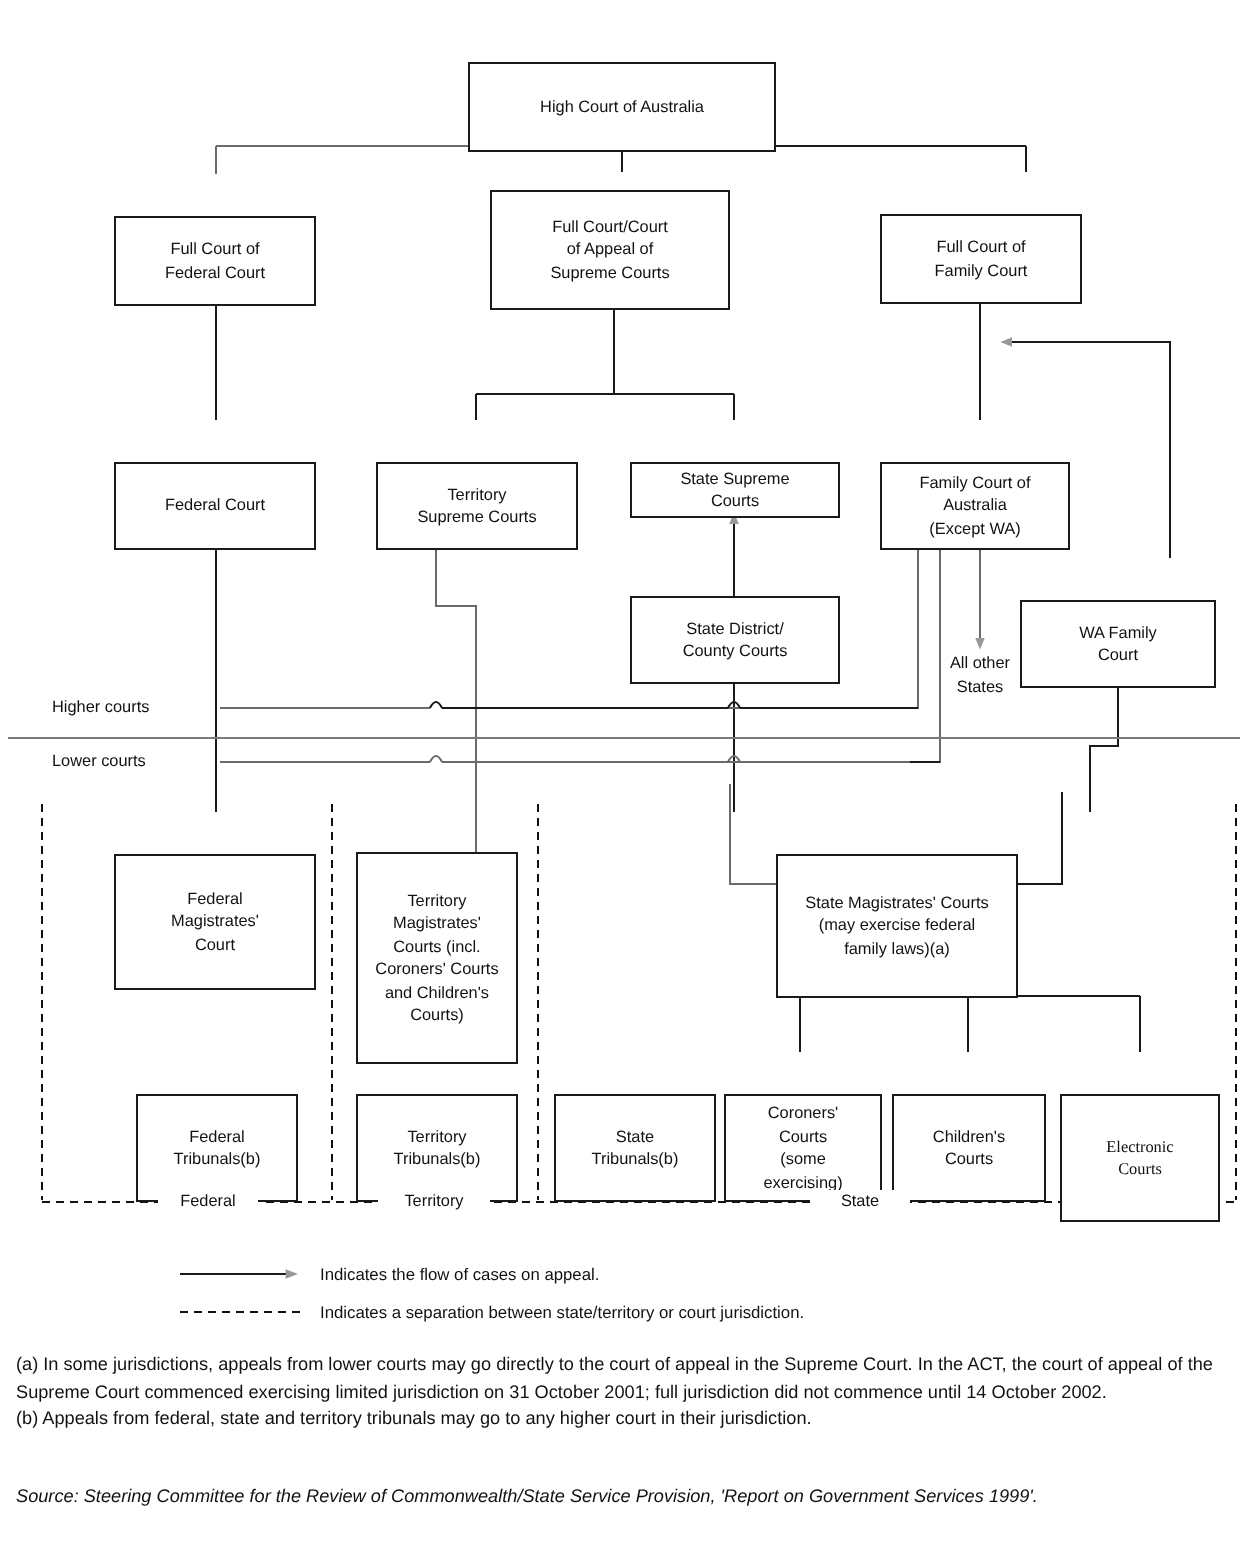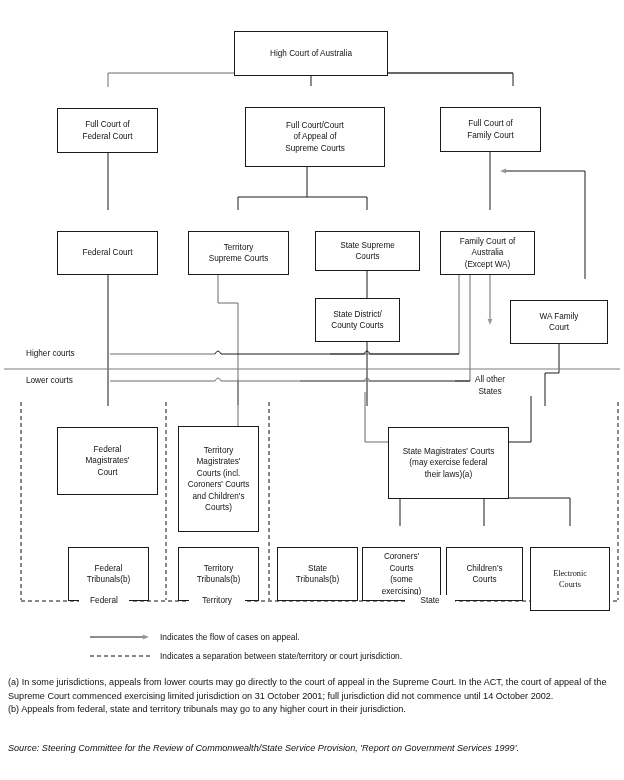--- a/index.html
+++ b/index.html
@@ -126,59 +126,59 @@
       <line x1="247" y1="601" x2="410" y2="601"></line>
       <line x1="452" y1="601" x2="618" y2="601"></line>
     </g>
   </svg>
 
   <div class="box" style="left:234px;top:10px;width:154px;height:45px;">High Court of Australia</div>
 
   <div class="box" style="left:57px;top:87px;width:101px;height:45px;">Full Court of
 Federal Court</div>
 
-  <div class="box" style="left:245px;top:86px;width:140px;height:60px;">Full Court/Court
+  <div class="box" style="left:245px;top:74px;width:120px;height:60px;">Full Court/Court
 of Appeal of
 Supreme Courts</div>
 
   <div class="box" style="left:440px;top:86px;width:101px;height:45px;">Full Court of
 Family Court</div>
 
   <div class="box" style="left:57px;top:210px;width:101px;height:44px;">Federal Court</div>
 
   <div class="box" style="left:188px;top:210px;width:101px;height:44px;">Territory
 Supreme Courts</div>
 
-  <div class="box" style="left:315px;top:210px;width:105px;height:40px;">State Supreme
+  <div class="box" style="left:315px;top:210px;width:105px;height:28px;">State Supreme
 Courts</div>
 
   <div class="box" style="left:440px;top:210px;width:95px;height:44px;">Family Court of
 Australia
 (Except WA)</div>
 
-  <div class="box" style="left:315px;top:277px;width:85px;height:44px;">State District/
+  <div class="box" style="left:315px;top:277px;width:105px;height:44px;">State District/
 County Courts</div>
 
   <div class="box" style="left:510px;top:279px;width:98px;height:44px;">WA Family
 Court</div>
 
   <div class="box" style="left:57px;top:406px;width:101px;height:68px;">Federal
 Magistrates'
 Court</div>
 
   <div class="box" style="left:178px;top:405px;width:81px;height:106px;">Territory
 Magistrates'
 Courts (incl.
 Coroners' Courts
 and Children's
 Courts)</div>
 
   <div class="box" style="left:388px;top:406px;width:121px;height:72px;">State Magistrates' Courts
 (may exercise federal
-their laws)(a)</div>
+family laws)(a)</div>
 
   <div class="box" style="left:68px;top:526px;width:81px;height:54px;">Federal
 Tribunals(b)</div>
 
   <div class="box" style="left:178px;top:526px;width:81px;height:54px;">Territory
 Tribunals(b)</div>
 
   <div class="box" style="left:277px;top:526px;width:81px;height:54px;">State
 Tribunals(b)</div>
 
@@ -190,21 +190,21 @@
   <div class="box" style="left:446px;top:526px;width:77px;height:54px;">Children's
 Courts</div>
 
   <div class="box" style="left:530px;top:526px;width:80px;height:64px;font-family:Liberation Serif, serif;">Electronic
 Courts</div>
 
   <div class="lbl left" style="left:26px;top:348px;width:80px;">Higher courts</div>
 
   <div class="lbl left" style="left:26px;top:375px;width:80px;">Lower courts</div>
 
-  <div class="lbl" style="left:455px;top:326px;width:70px;margin-top:48px;">All other
+  <div class="lbl" style="left:455px;top:326px;width:70px;">All other
 States</div>
 
   <div class="lbl" style="left:79px;top:595px;width:50px;background:#fff;">Federal</div>
 
   <div class="lbl" style="left:189px;top:595px;width:56px;background:#fff;">Territory</div>
 
   <div class="lbl" style="left:405px;top:595px;width:50px;background:#fff;">State</div>
 </div>
 
 <div class="legend">

